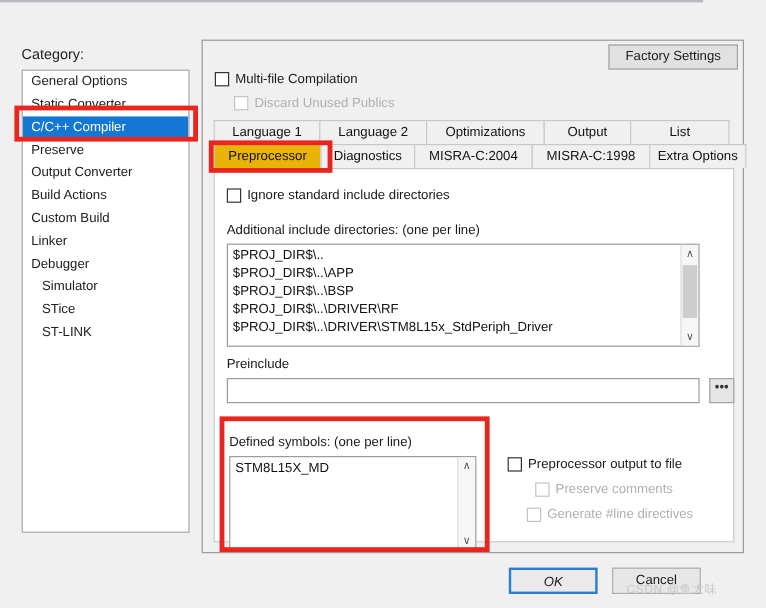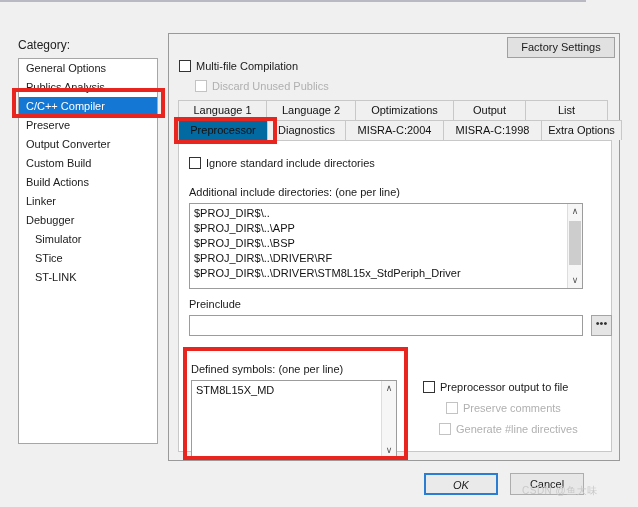--- a/index.html
+++ b/index.html
@@ -116,21 +116,21 @@
     font-size: 11px;
     color: #111;
     background: #f0f0f0;
     border: 1px solid #c8c8c8;
     border-bottom: none;
     margin-right: -1px;
     box-sizing: border-box;
     white-space: nowrap;
   }
   .tab.active {
-    background: #0369a1;
+    background: #eab308;
     border-color: #c8c8c8;
   }
   #tabpage {
     position: absolute;
     left: 9px; top: 106px;
     width: 434px; height: 312px;
     background: #ffffff;
     border: 1px solid #c8c8c8;
     box-sizing: border-box;
   }
@@ -224,26 +224,26 @@
   }
 </style>
 </head>
 <body>
 
 <div id="dialog">
 
   <div id="category-label">Category:</div>
   <div id="category-list">
       <div class="cat-item">General Options</div>
-      <div class="cat-item">Publics Analysis</div>
+      <div class="cat-item">Static Converter</div>
       <div class="cat-item selected">C/C++ Compiler</div>
       <div class="cat-item">Preserve</div>
       <div class="cat-item">Output Converter</div>
+      <div class="cat-item">Build Actions</div>
       <div class="cat-item">Custom Build</div>
-      <div class="cat-item">Build Actions</div>
       <div class="cat-item">Linker</div>
       <div class="cat-item">Debugger</div>
       <div class="cat-item indent">Simulator</div>
       <div class="cat-item indent">STice</div>
       <div class="cat-item indent">ST-LINK</div>
     </div>
 
   <div id="right-panel">
 
     <div id="factory-settings">Factory Settings</div>

